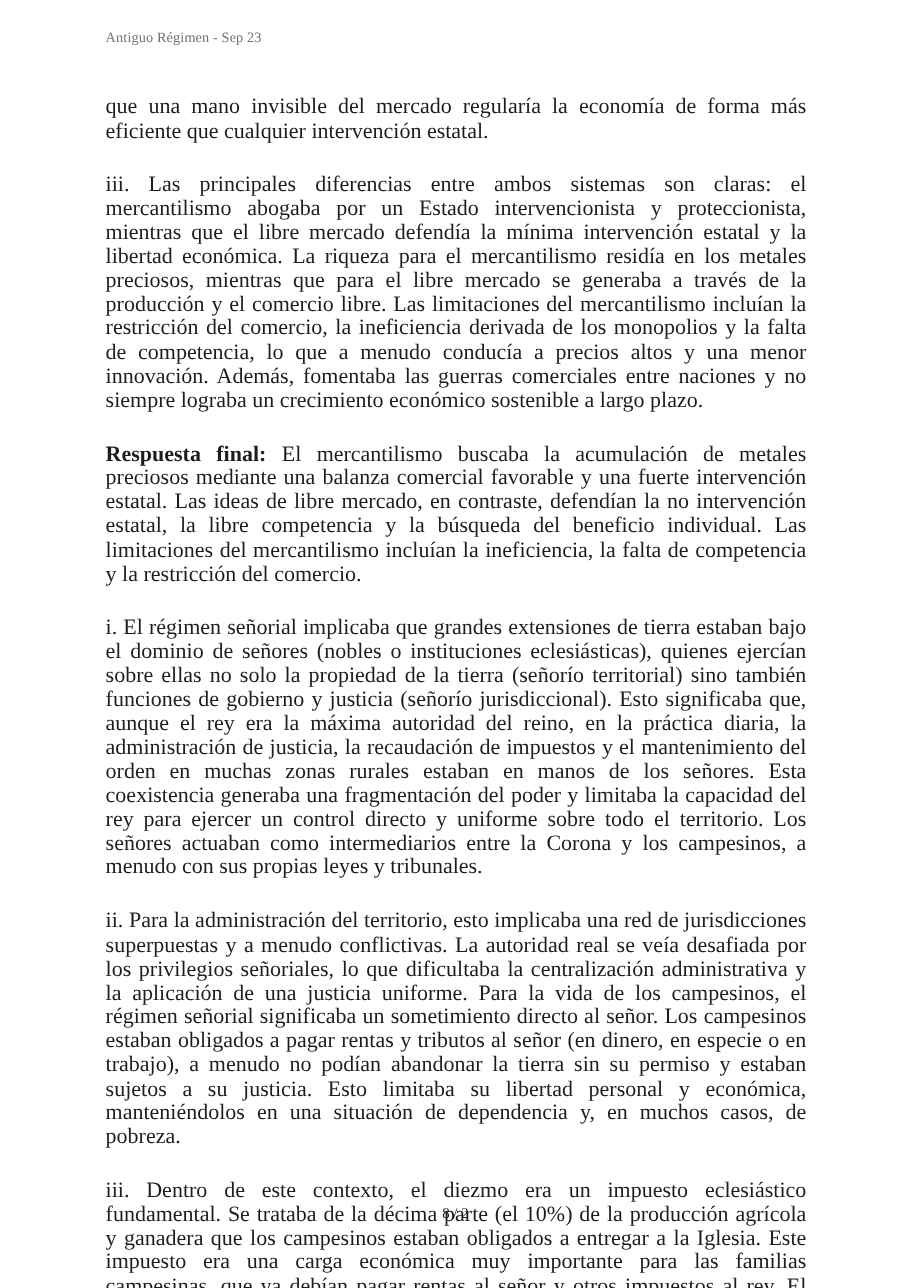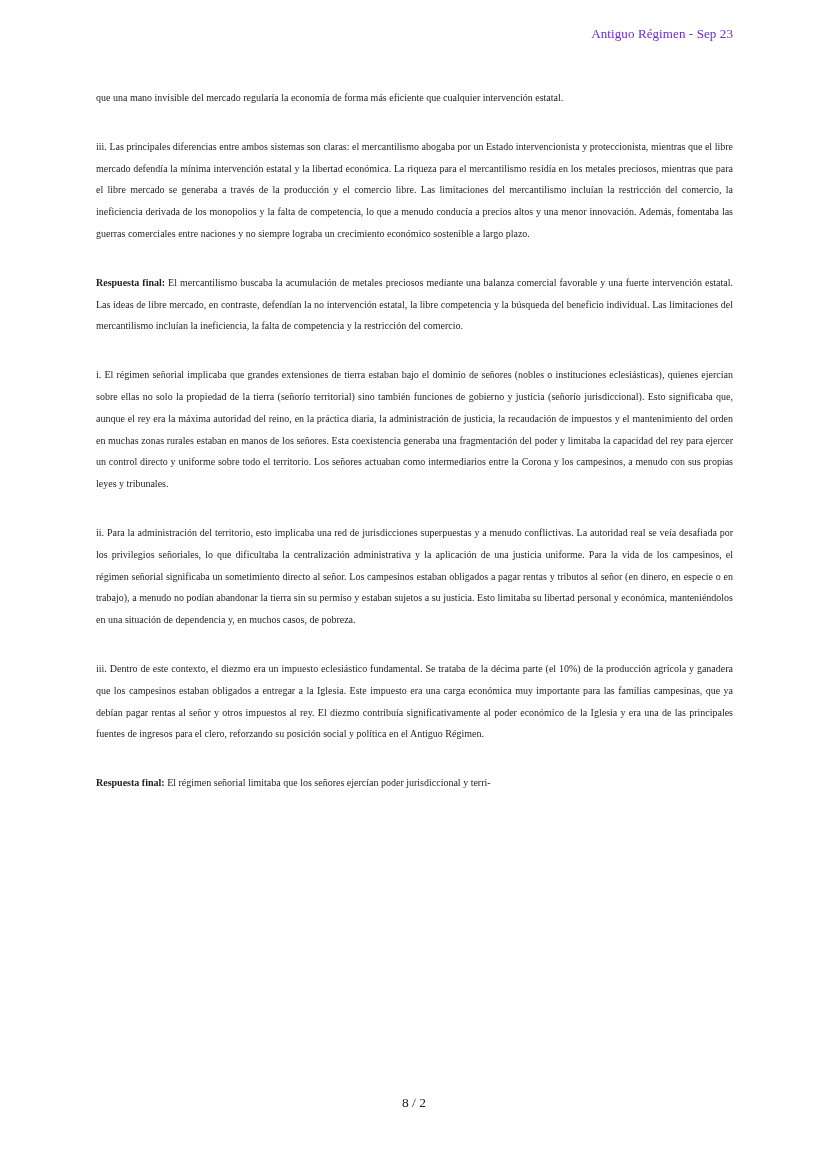--- a/index.html
+++ b/index.html
@@ -14,34 +14,33 @@
     background: #ffffff;
     font-family: "Liberation Serif", serif;
     color: #1d1d1d;
     overflow: hidden;
   }
   .header {
     position: absolute;
     top: 26px;
     left: 96px;
     right: 95px;
-    text-align: right;
     font-size: 13px;
     letter-spacing: 0.1px;
-    color: #6d28d9;
+    color: #737373;
   }
   .content {
     position: absolute;
     top: 87px;
     left: 96px;
     width: 637px;
   }
   .para {
     margin: 0 0 27px 0;
-    font-size: 10px;
+    font-size: 20px;
     line-height: 21.8px;
     text-align: justify;
     color: #1d1d1d;
   }
   .para .lead {
     font-weight: bold;
     font-family: Liberation Serif, serif;
   }
   .footer {
     position: absolute;

